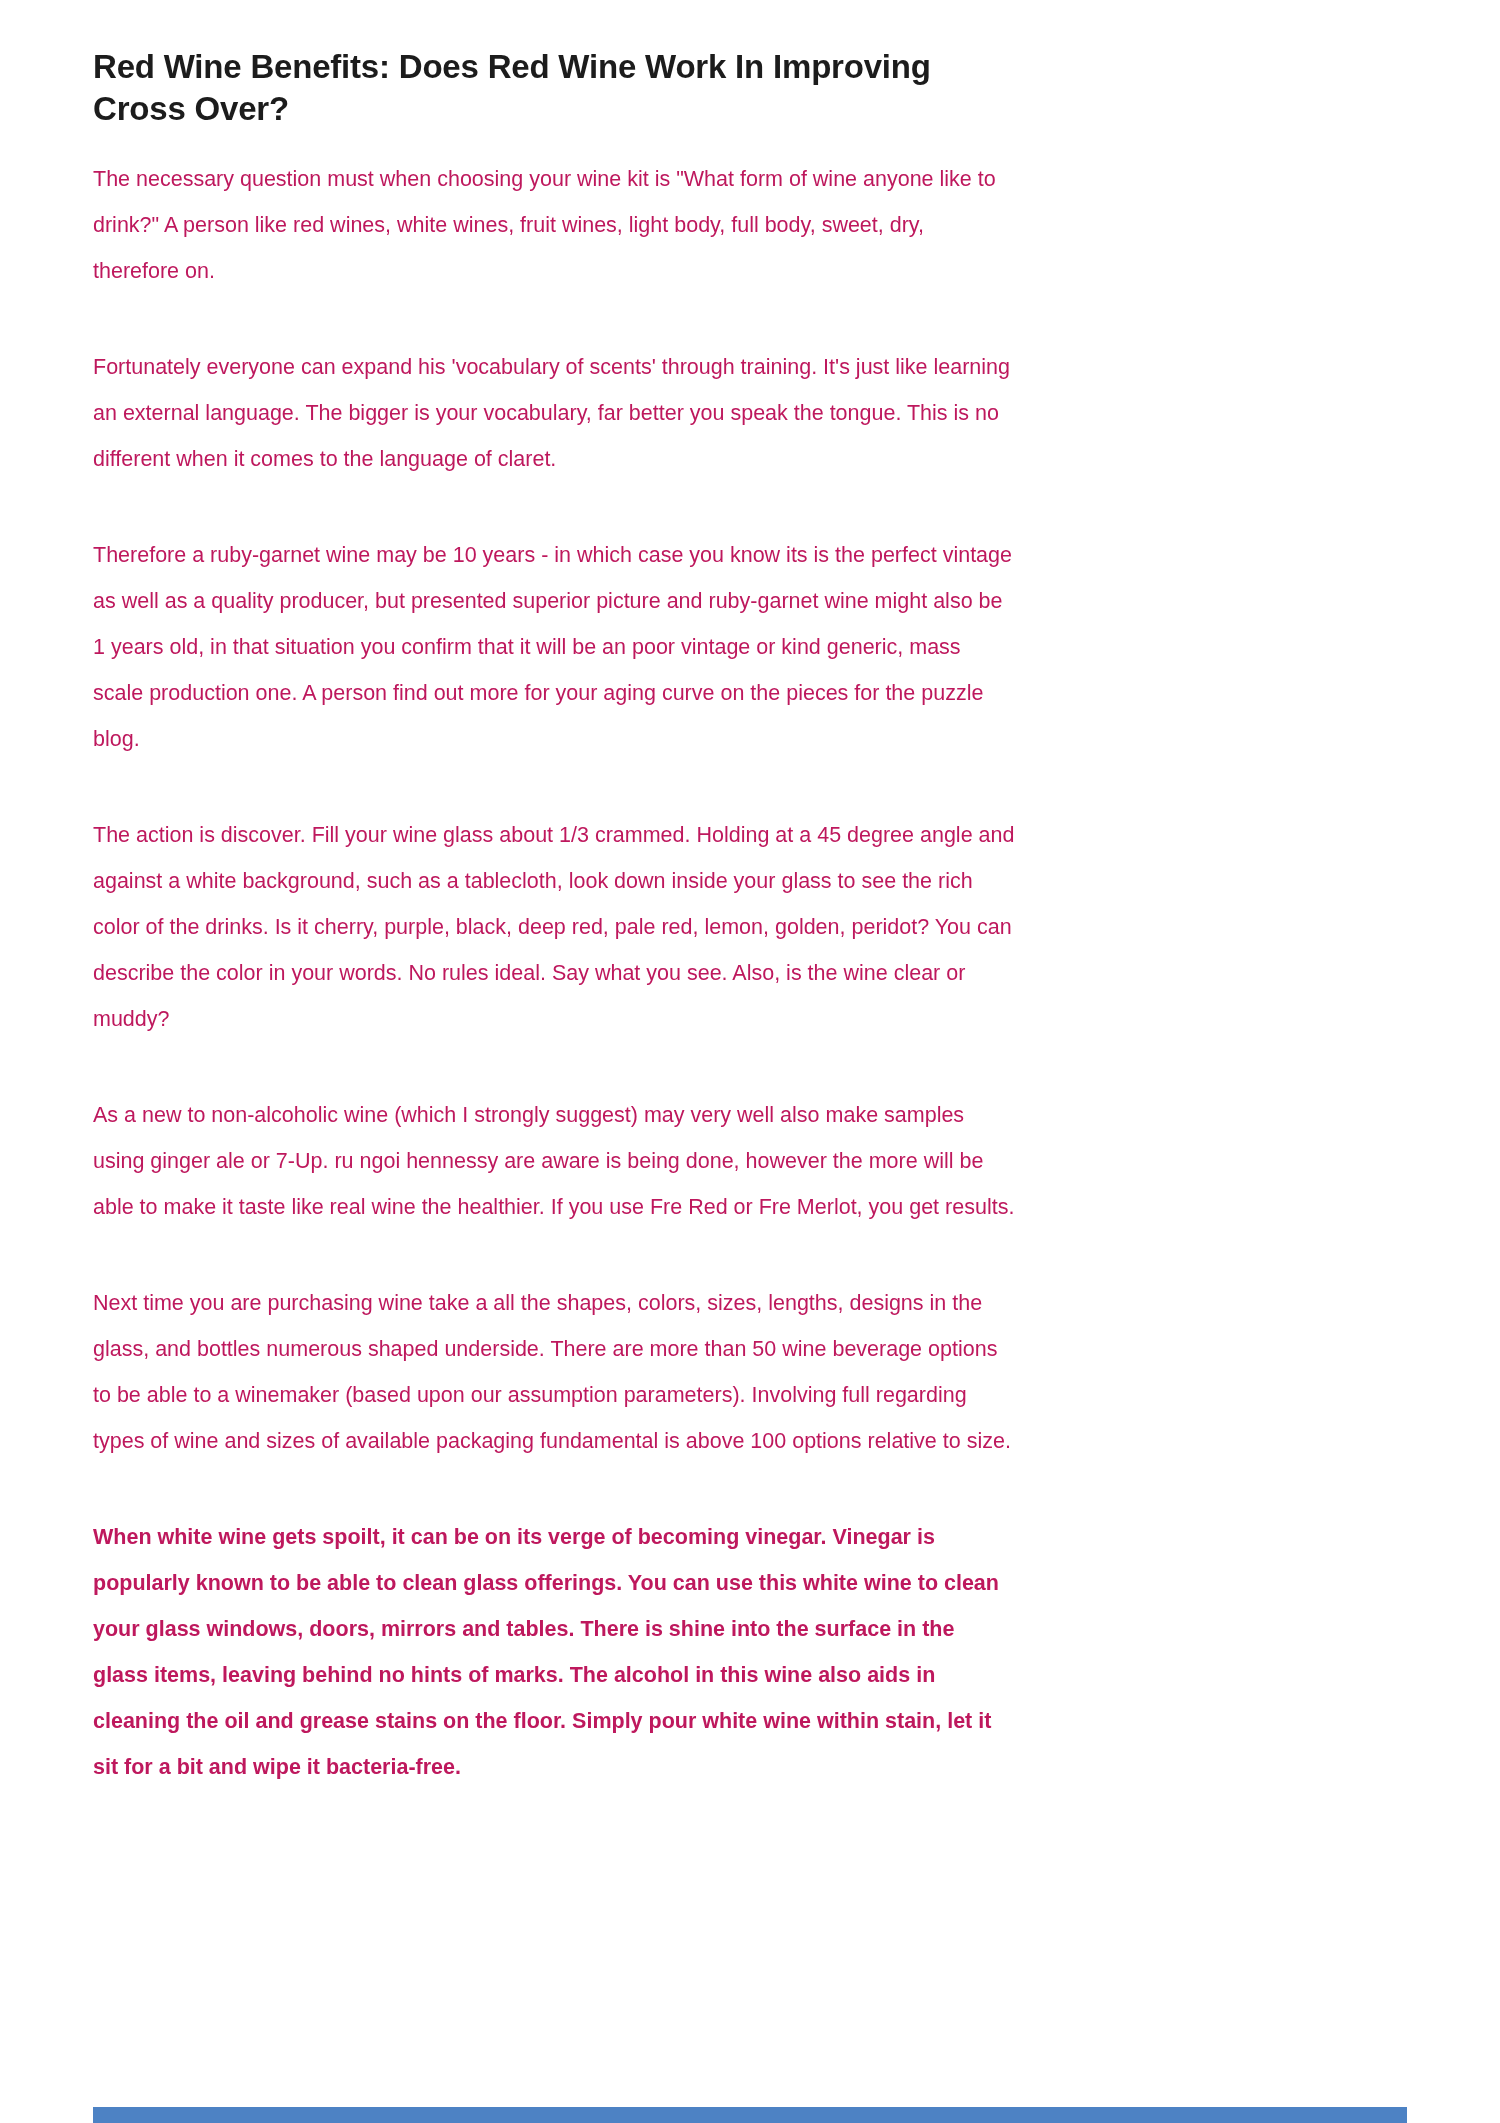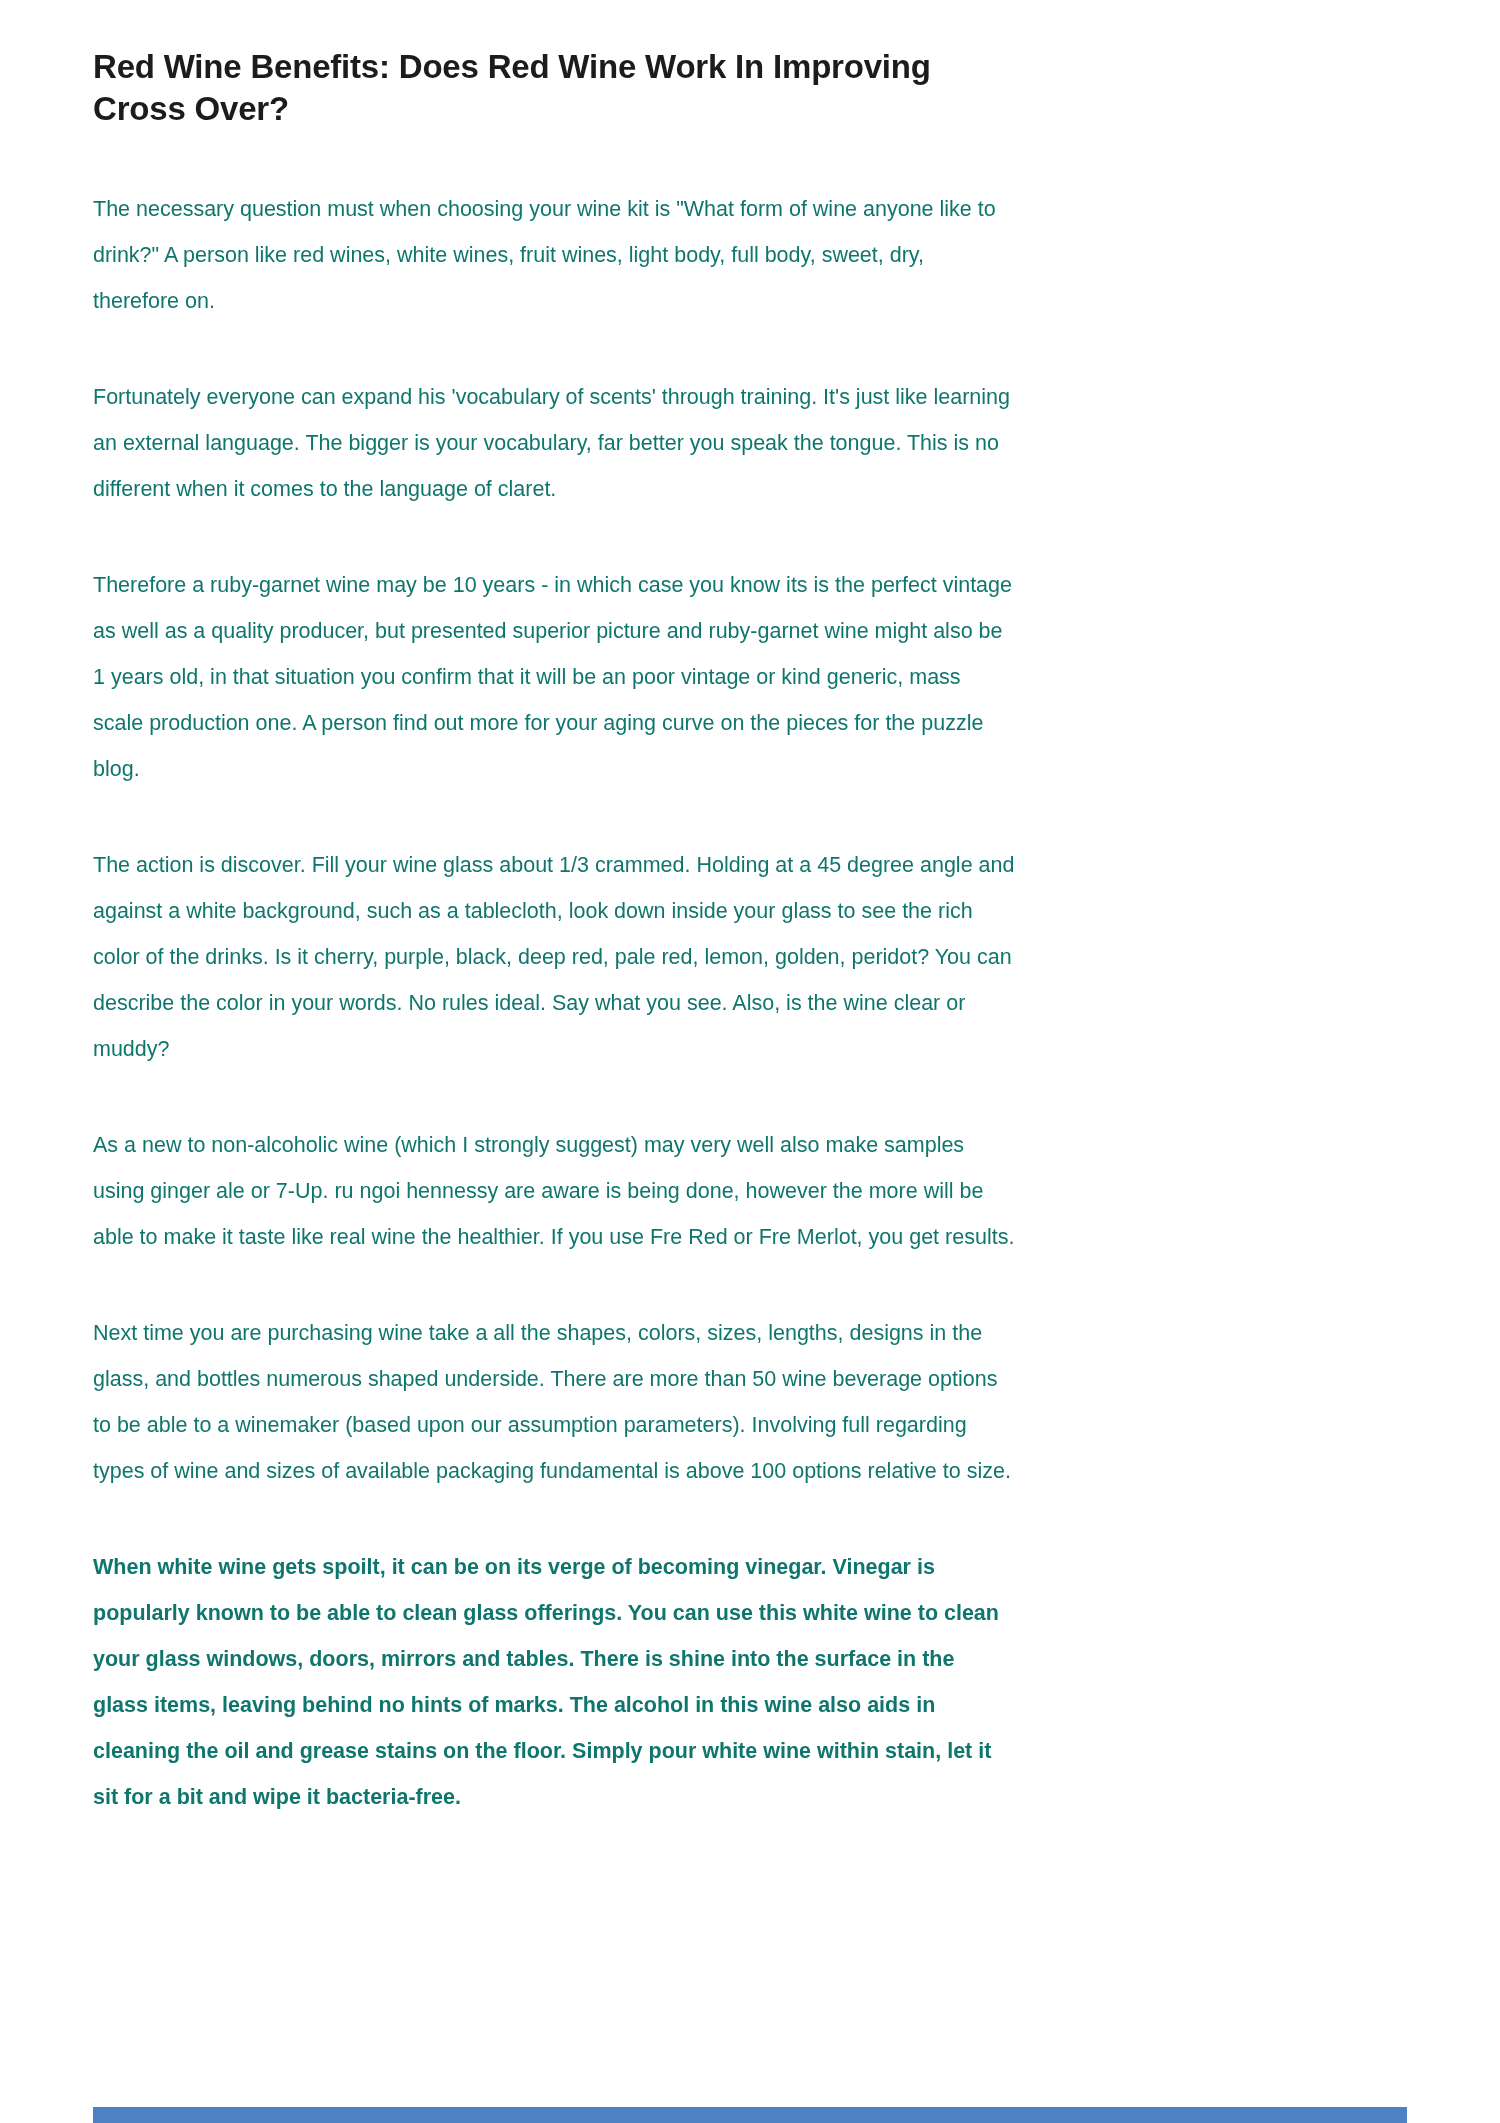--- a/index.html
+++ b/index.html
@@ -12,33 +12,33 @@
     overflow: hidden;
     font-family: "Liberation Sans", sans-serif;
   }
   .content {
     position: absolute;
     left: 93px;
     top: 46px;
     width: 922px;
   }
   .article-title {
-    margin: 0 0 56px 0;
+    margin: 0 0 26px 0;
     font-size: 33px;
     font-weight: 700;
     line-height: 1.27;
     color: #1c1c1c;
     letter-spacing: -0.2px;
   }
   .paragraphs .body-paragraph {
     margin: 0 0 50px 0;
     font-size: 21.5px;
     font-weight: 400;
     line-height: 46px;
-    color: #0f766e;
+    color: #be185d;
   }
   .paragraphs .body-paragraph:last-child { margin-bottom: 0; font-weight: bold; }
   .footer-bar {
     position: absolute;
     left: 93px;
     bottom: 0;
     width: 1314px;
     height: 16px;
   }
 </style>

